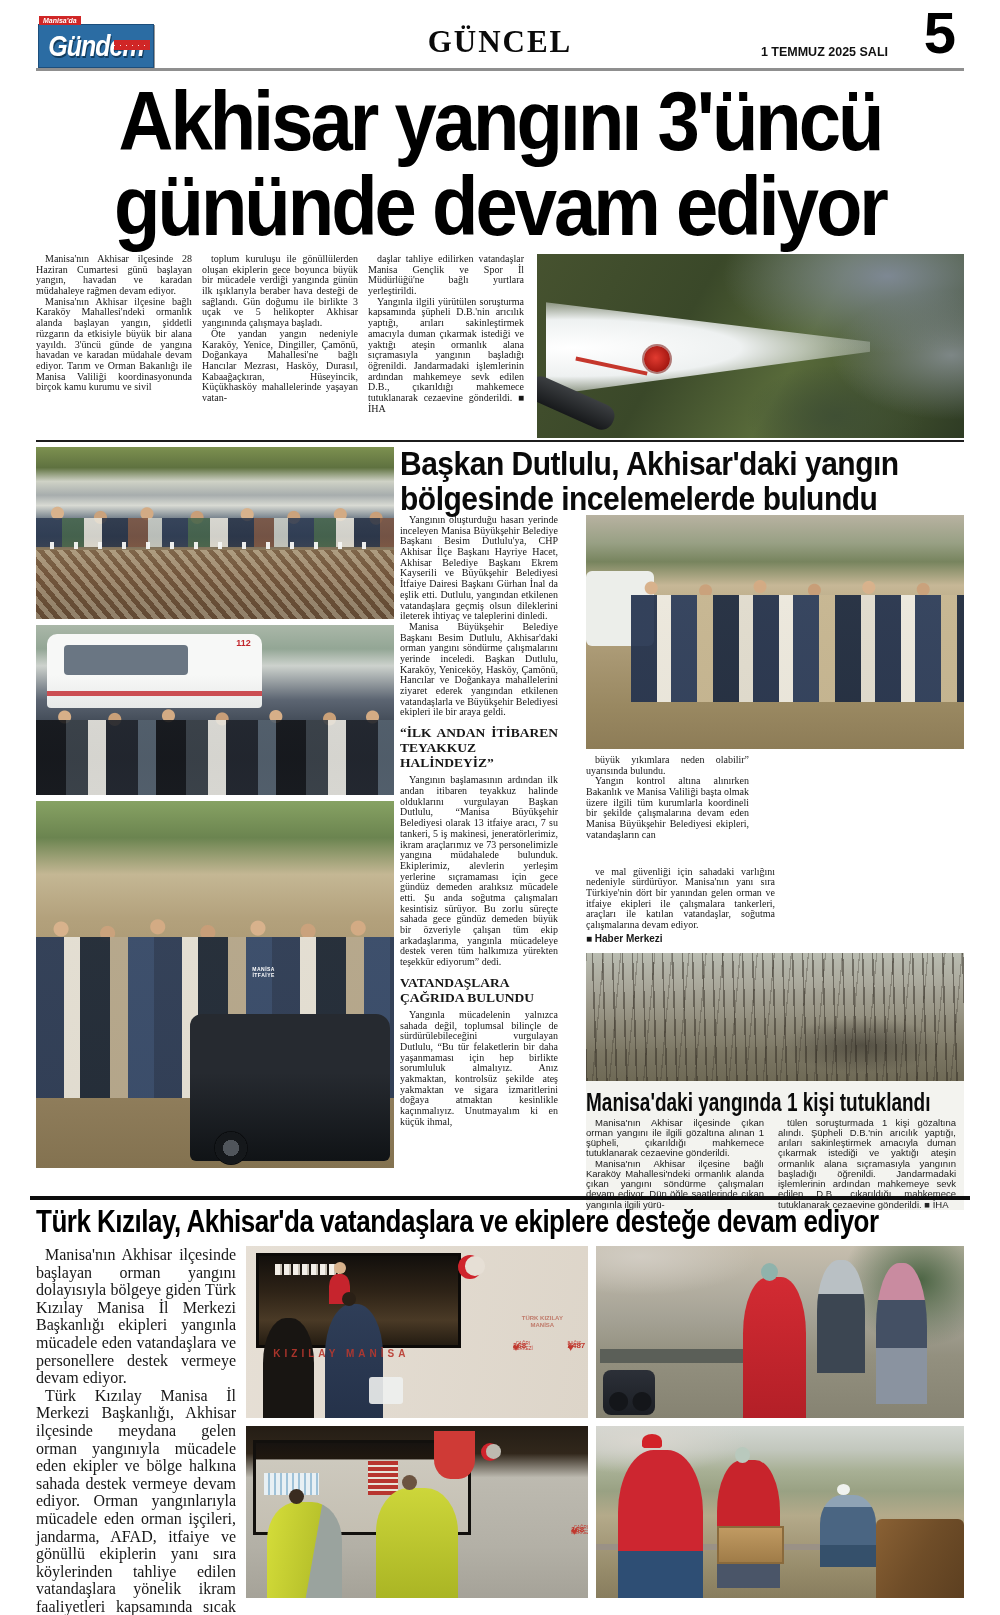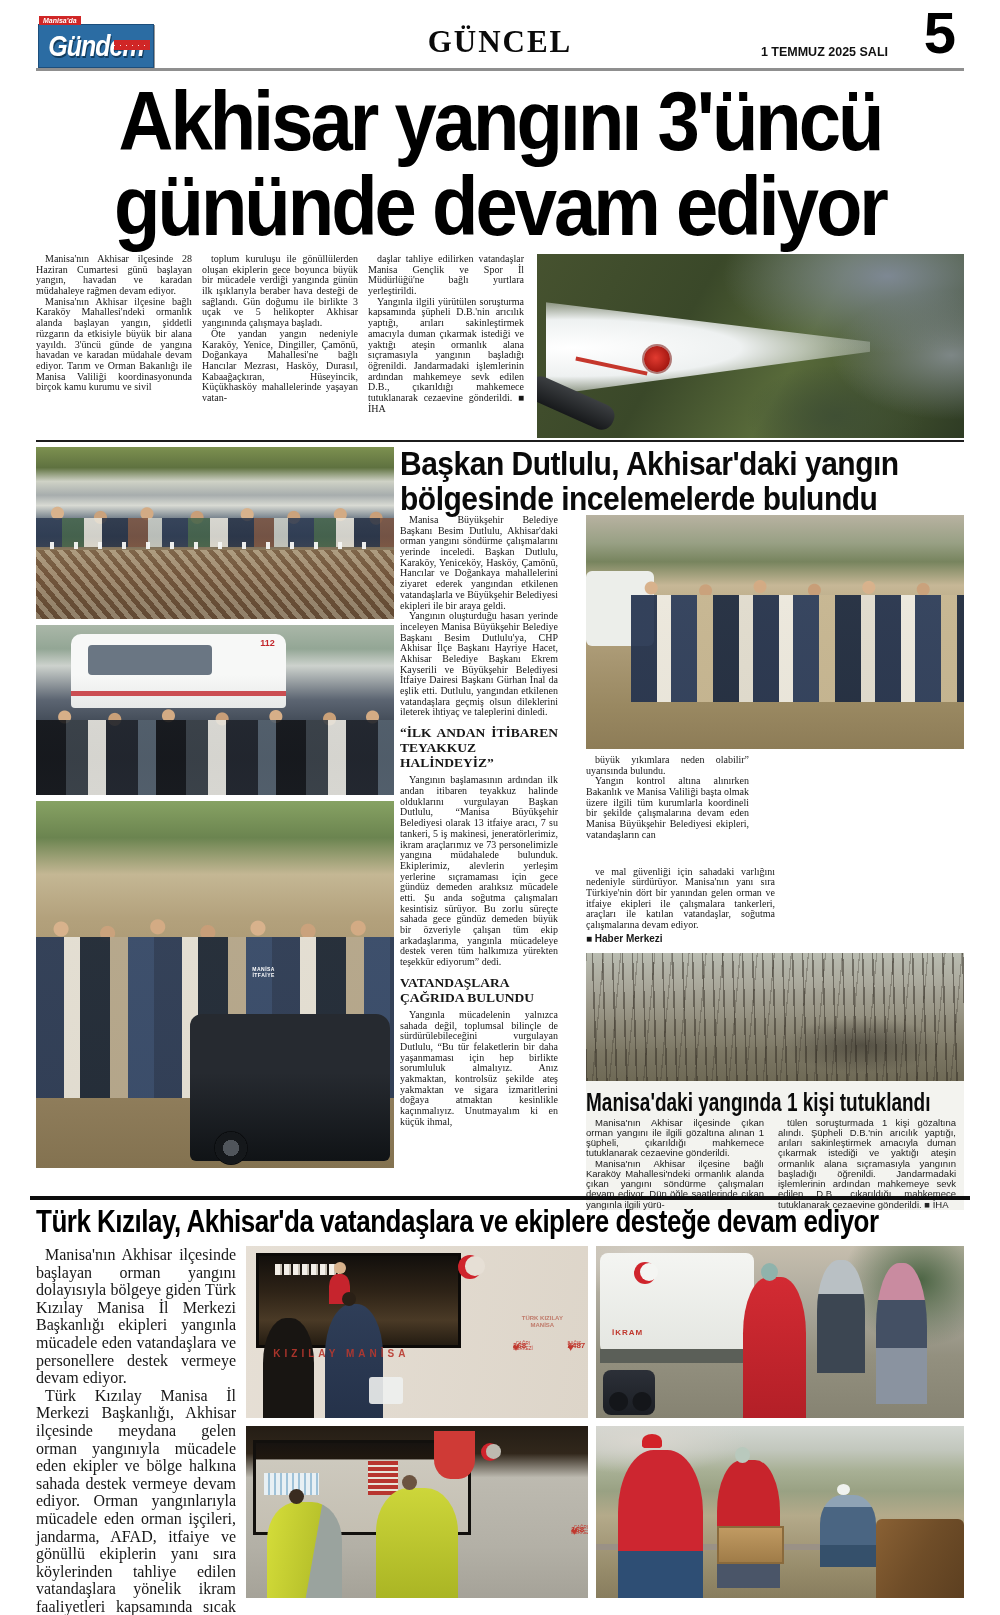--- a/index.html
+++ b/index.html
@@ -103,21 +103,21 @@
     radial-gradient(circle at 95% 58%,#c89e78 0 6px,transparent 7px);}
   .shirts1{left:0;right:0;top:41%;height:17%;opacity:.85;background:
     repeating-linear-gradient(90deg,#2c3a52 0 26px,#44644a 26px 48px,#e9e6dc 48px 66px,#273246 66px 92px,#7b5340 92px 112px,#cdd0c8 112px 126px);}
   .bottles{left:4%;right:4%;top:55%;height:7px;opacity:.95;
     background:repeating-linear-gradient(90deg,#f6f7f5 0 4px,rgba(255,255,255,0) 4px 24px);}
   .cloth{left:0;right:0;top:60%;bottom:0;
     background:repeating-linear-gradient(50deg,rgba(233,222,198,.34) 0 5px,rgba(96,62,40,.34) 5px 10px);}
 
   .ph-amb{background:linear-gradient(180deg,#aab7a8 0%,#93a695 14%,#cdd2cd 24%,#5c6572 44%,#39424e 62%,#2b333e 78%,#3f4854 100%);}
   .van{left:3%;top:5%;width:60%;height:44%;border-radius:10px 10px 4px 4px;
-    background:linear-gradient(180deg,#f7f8f7 0 55%,#e7e9e8 100%);margin-left:24px;}
+    background:linear-gradient(180deg,#f7f8f7 0 55%,#e7e9e8 100%);}
   .van-glass{left:8%;top:16%;width:58%;height:40%;background:#6a7683;border-radius:4px;}
   .van-code{right:5%;top:8%;color:#c2262b;font:bold 9px/1 "Liberation Sans",sans-serif;}
   .van-stripe{left:0;right:0;bottom:16%;height:5px;background:#c2262b;opacity:.8;}
   .heads2{left:0;right:0;top:47%;height:14%;background:
     radial-gradient(circle at 8% 50%,#d7af88 0 6px,transparent 7px),
     radial-gradient(circle at 22% 60%,#c9a078 0 6px,transparent 7px),
     radial-gradient(circle at 37% 45%,#d3ab84 0 6px,transparent 7px),
     radial-gradient(circle at 52% 58%,#c89e78 0 6px,transparent 7px),
     radial-gradient(circle at 67% 48%,#d7af88 0 6px,transparent 7px),
     radial-gradient(circle at 82% 58%,#c9a078 0 6px,transparent 7px),
@@ -294,22 +294,22 @@
         <span class="itfaiye-label">MANİSA İTFAİYE</span>
         <span class="suv">
           <span class="wheel"></span>
         </span>
       </div>
     </div>
 
     <div class="a2right">
       <div class="h2">Başkan Dutlulu, Akhisar'daki yangın bölgesinde incelemelerde bulundu</div>
       <div class="a2col1">
+        <p>Yangının oluşturduğu hasarı yerinde inceleyen Manisa Büyükşehir Belediye Başkanı Besim Dutlulu'ya, CHP Akhisar İlçe Başkanı Hayriye Hacet, Akhisar Belediye Başkanı Ekrem Kayserili ve Büyükşehir Belediyesi İtfaiye Dairesi Başkanı Gürhan İnal da eşlik etti. Dutlulu, yangından etkilenen vatandaşlara geçmiş olsun dileklerini ileterek ihtiyaç ve taleplerini dinledi.</p>
         <p>Manisa Büyükşehir Belediye Başkanı Besim Dutlulu, Akhisar'daki orman yangını söndürme çalışmalarını yerinde inceledi. Başkan Dutlulu, Karaköy, Yeniceköy, Hasköy, Çamönü, Hancılar ve Doğankaya mahallelerini ziyaret ederek yangından etkilenen vatandaşlarla ve Büyükşehir Belediyesi ekipleri ile bir araya geldi.</p>
-        <p>Yangının oluşturduğu hasarı yerinde inceleyen Manisa Büyükşehir Belediye Başkanı Besim Dutlulu'ya, CHP Akhisar İlçe Başkanı Hayriye Hacet, Akhisar Belediye Başkanı Ekrem Kayserili ve Büyükşehir Belediyesi İtfaiye Dairesi Başkanı Gürhan İnal da eşlik etti. Dutlulu, yangından etkilenen vatandaşlara geçmiş olsun dileklerini ileterek ihtiyaç ve taleplerini dinledi.</p>
         <div class="sh">“İLK ANDAN İTİBAREN TEYAKKUZ HALİNDEYİZ”</div>
         <p>Yangının başlamasının ardından ilk andan itibaren teyakkuz halinde olduklarını vurgulayan Başkan Dutlulu, “Manisa Büyükşehir Belediyesi olarak 13 itfaiye aracı, 7 su tankeri, 5 iş makinesi, jeneratörlerimiz, ikram araçlarımız ve 73 personelimizle yangına müdahalede bulunduk. Ekiplerimiz, alevlerin yerleşim yerlerine sıçramaması için gece gündüz demeden aralıksız mücadele etti. Şu anda soğutma çalışmaları kesintisiz sürüyor. Bu zorlu süreçte sahada gece gündüz demeden büyük bir özveriyle çalışan tüm ekip arkadaşlarıma, yangınla mücadeleye destek veren tüm halkımıza yürekten teşekkür ediyorum” dedi.</p>
         <div class="sh">VATANDAŞLARA ÇAĞRIDA BULUNDU</div>
         <p>Yangınla mücadelenin yalnızca sahada değil, toplumsal bilinçle de sürdürülebileceğini vurgulayan Dutlulu, “Bu tür felaketlerin bir daha yaşanmaması için hep birlikte sorumluluk almalıyız. Anız yakmaktan, kontrolsüz şekilde ateş yakmaktan ve sigara izmaritlerini doğaya atmaktan kesinlikle kaçınmalıyız. Unutmayalım ki en küçük ihmal,</p>
       </div>
 
       <div class="a2sub">
         <div class="ph ph-inspect">
           <span class="van2"></span>
           <span class="heads4"></span>
@@ -373,24 +373,20 @@
           <span class="lbl">ÇAĞRI MERKEZİ</span>
         </span>
         <span class="lg lg2868">
           <span class="heart">♥</span>
           <span class="num">2487</span>
           <span class="lbl">BAĞIŞ</span>
         </span>
       </div>
 
       <div class="ph ph-vol">
-        <span class="truck2">
-          <span class="cres vol-cres"></span>
-          <span class="t-ikram">İKRAM</span>
-        </span>
         <span class="truck2-skirt"></span>
         <span class="moto"></span>
         <span class="vol"></span>
         <span class="w1"></span>
         <span class="w2"></span>
       </div>
 
       <div class="ph ph-water">
         <span class="opening">
           <span class="waters"></span>

